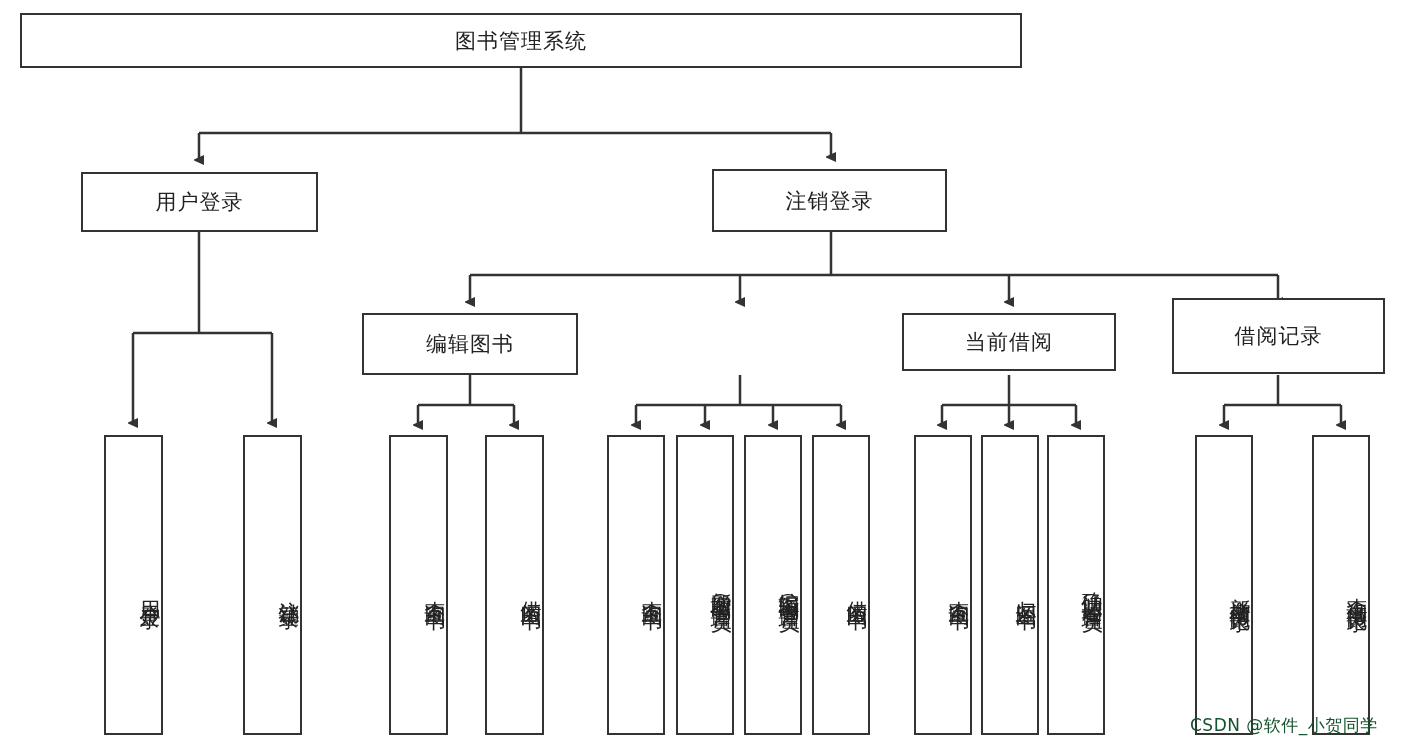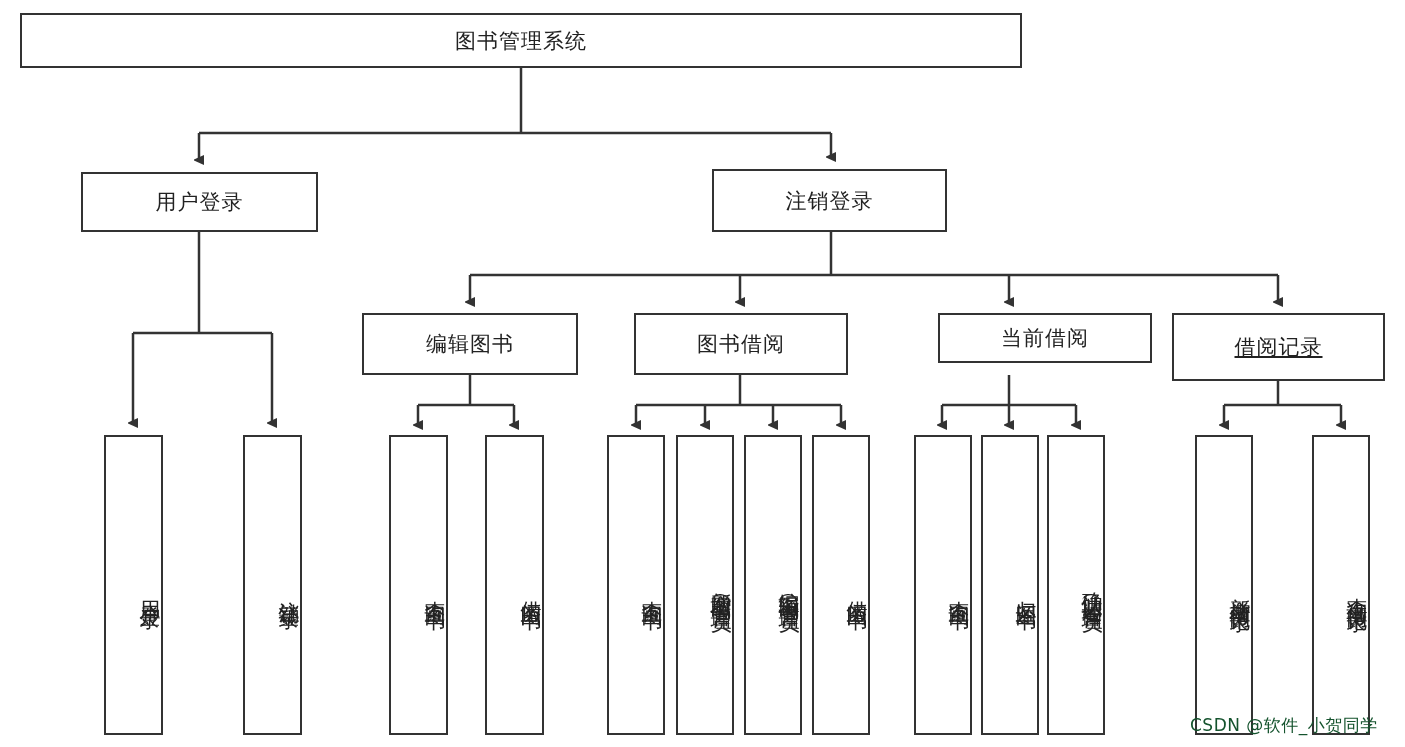--- a/index.html
+++ b/index.html
@@ -124,27 +124,24 @@
   <div class="node horiz" style="left:81px; top:172px; width:237px; height:60px;">
     <span>用户登录</span>
   </div>
   <div class="node horiz" style="left:712px; top:169px; width:235px; height:63px;">
     <span>注销登录</span>
   </div>
 
   <div class="node horiz" style="left:362px; top:313px; width:216px; height:62px;">
     <span>编辑图书</span>
   </div>
-  <div class="node horiz" style="left:634px; top:313px; width:214px; height:62px;">
-    <span>图书借阅</span>
-  </div>
-  <div class="node horiz" style="left:938px; top:313px; width:214px; height:50px;">
+  <div class="node horiz" style="left:902px; top:313px; width:214px; height:58px;">
     <span>当前借阅</span>
   </div>
-  <div class="node horiz" style="left:1172px; top:313px; width:213px; height:68px;text-decoration:underline;">
+  <div class="node horiz" style="left:1172px; top:298px; width:213px; height:76px;">
     <span>借阅记录</span>
   </div>
 
   <div class="node vert" style="left:104px; top:435px; width:59px; height:300px;">
     <span>用户登录</span>
   </div>
   <div class="node vert" style="left:243px; top:435px; width:59px; height:300px;">
     <span>注销登录</span>
   </div>
 

